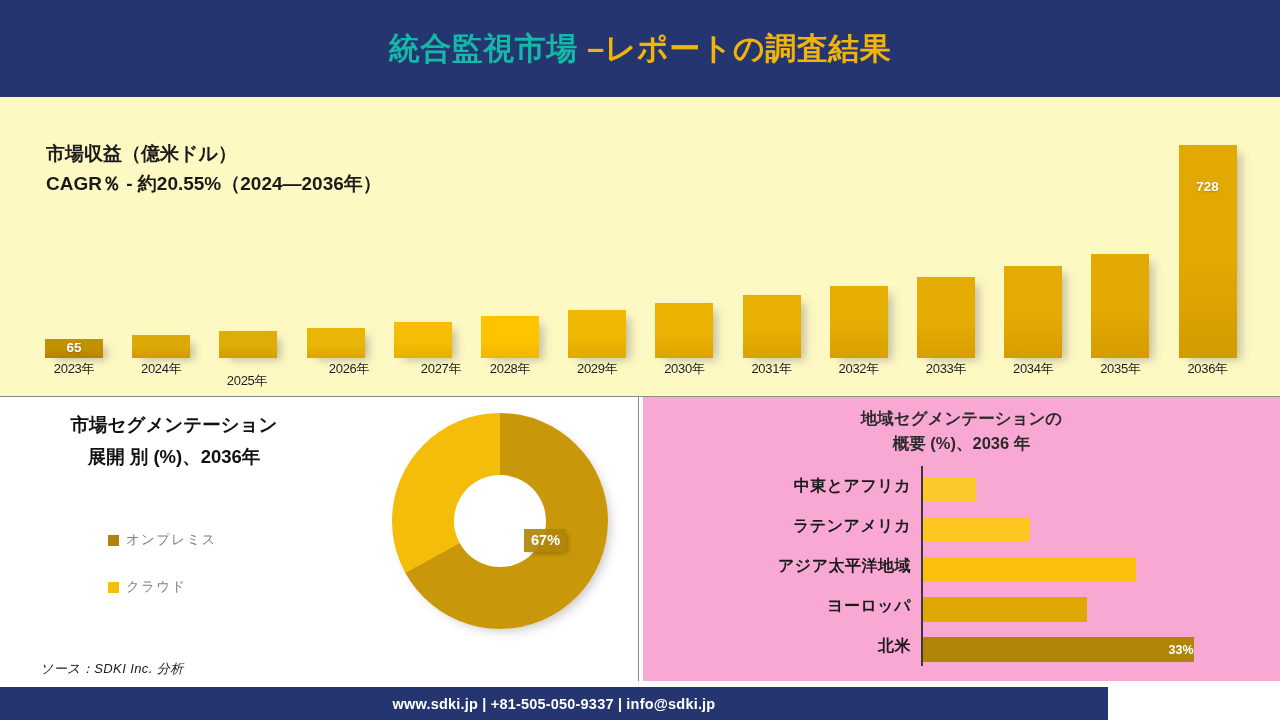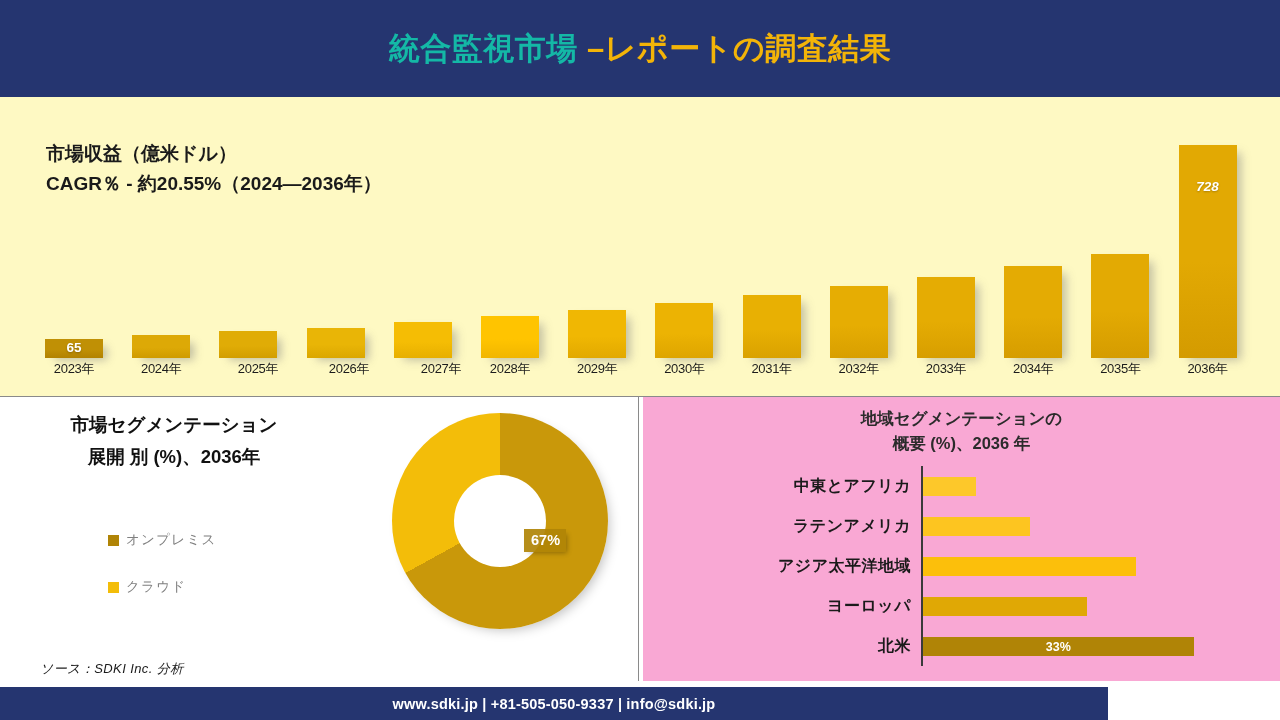--- a/index.html
+++ b/index.html
@@ -222,24 +222,24 @@
     justify-content: flex-end;
     font-size: 16px;
     font-weight: 700;
     color: #1a1a1a;
     letter-spacing: 0.5px;
   }
   .reg-bar {
     position: absolute;
     left: 280px;
     top: 11px;
-    height: 19px;
+    height: 25px;
     display: flex;
     align-items: center;
-    justify-content: center;
+    justify-content: flex-end;
   }
   .reg-bar-value {
     color: #ffffff;
     font-size: 12.5px;
     font-weight: 700;
   }
 
   
   .footer {
     position: absolute;
@@ -278,21 +278,21 @@
           </div>
         </div>
         <div class="bar-label" style="left: 45px;">2023年</div>
         <div class="bar-col" style="left: 132.2px;">
           <div class="bar-rect" style="height: 22.7842px; background: linear-gradient(rgb(221, 169, 6) 0%, rgb(221, 169, 6) 55%, rgb(207, 155, 0) 100%);"></div>
         </div>
         <div class="bar-label" style="left: 132.2px;">2024年</div>
         <div class="bar-col" style="left: 219.4px;">
           <div class="bar-rect" style="height: 26.8737px; background: linear-gradient(rgb(224, 172, 6) 0%, rgb(224, 172, 6) 55%, rgb(210, 158, 0) 100%);"></div>
         </div>
-        <div class="bar-label" style="left: 229px;">2025年</div>
+        <div class="bar-label" style="left: 218px; margin-top: 12px;">2025年</div>
         <div class="bar-col" style="left: 306.6px;">
           <div class="bar-rect" style="height: 30.3789px; background: linear-gradient(rgb(233, 181, 6) 0%, rgb(233, 181, 6) 55%, rgb(219, 167, 0) 100%);"></div>
         </div>
         <div class="bar-label" style="left: 320px;">2026年</div>
         <div class="bar-col" style="left: 393.8px;">
           <div class="bar-rect" style="height: 36.2211px; background: linear-gradient(rgb(245, 189, 4) 0%, rgb(245, 189, 4) 55%, rgb(231, 175, 0) 100%);"></div>
         </div>
         <div class="bar-label" style="left: 412px;">2027年</div>
         <div class="bar-col" style="left: 481px;">
           <div class="bar-rect" style="height: 41.7711px; background: linear-gradient(rgb(255, 196, 0) 0%, rgb(255, 196, 0) 55%, rgb(241, 182, 0) 100%);"></div>
@@ -319,21 +319,21 @@
         </div>
         <div class="bar-label" style="left: 917px;">2033年</div>
         <div class="bar-col" style="left: 1004.2px;">
           <div class="bar-rect" style="height: 91.7211px; background: linear-gradient(rgb(228, 171, 3) 0%, rgb(228, 171, 3) 55%, rgb(214, 157, 0) 100%);"></div>
         </div>
         <div class="bar-label" style="left: 1004.2px;">2034年</div>
         <div class="bar-col" style="left: 1091.4px;">
           <div class="bar-rect" style="height: 104.282px; background: linear-gradient(rgb(227, 170, 3) 0%, rgb(227, 170, 3) 55%, rgb(213, 156, 0) 100%);"></div>
         </div>
         <div class="bar-label" style="left: 1091.4px;">2035年</div>
-        <div class="bar-col" style="left: 1178.6px; font-style: italic;">
+        <div class="bar-col" style="left: 1178.6px;">
           <div class="bar-rect" style="height: 212.653px; background: linear-gradient(rgb(226, 169, 3) 0%, rgb(226, 169, 3) 55%, rgb(212, 155, 0) 100%);">
             <div class="bar-value">728</div>
           </div>
         </div>
         <div class="bar-label" style="left: 1178.6px;">2036年</div>
       </div>
   </div>
 
   <div class="hdiv"></div>
   <div class="vdiv"></div>

